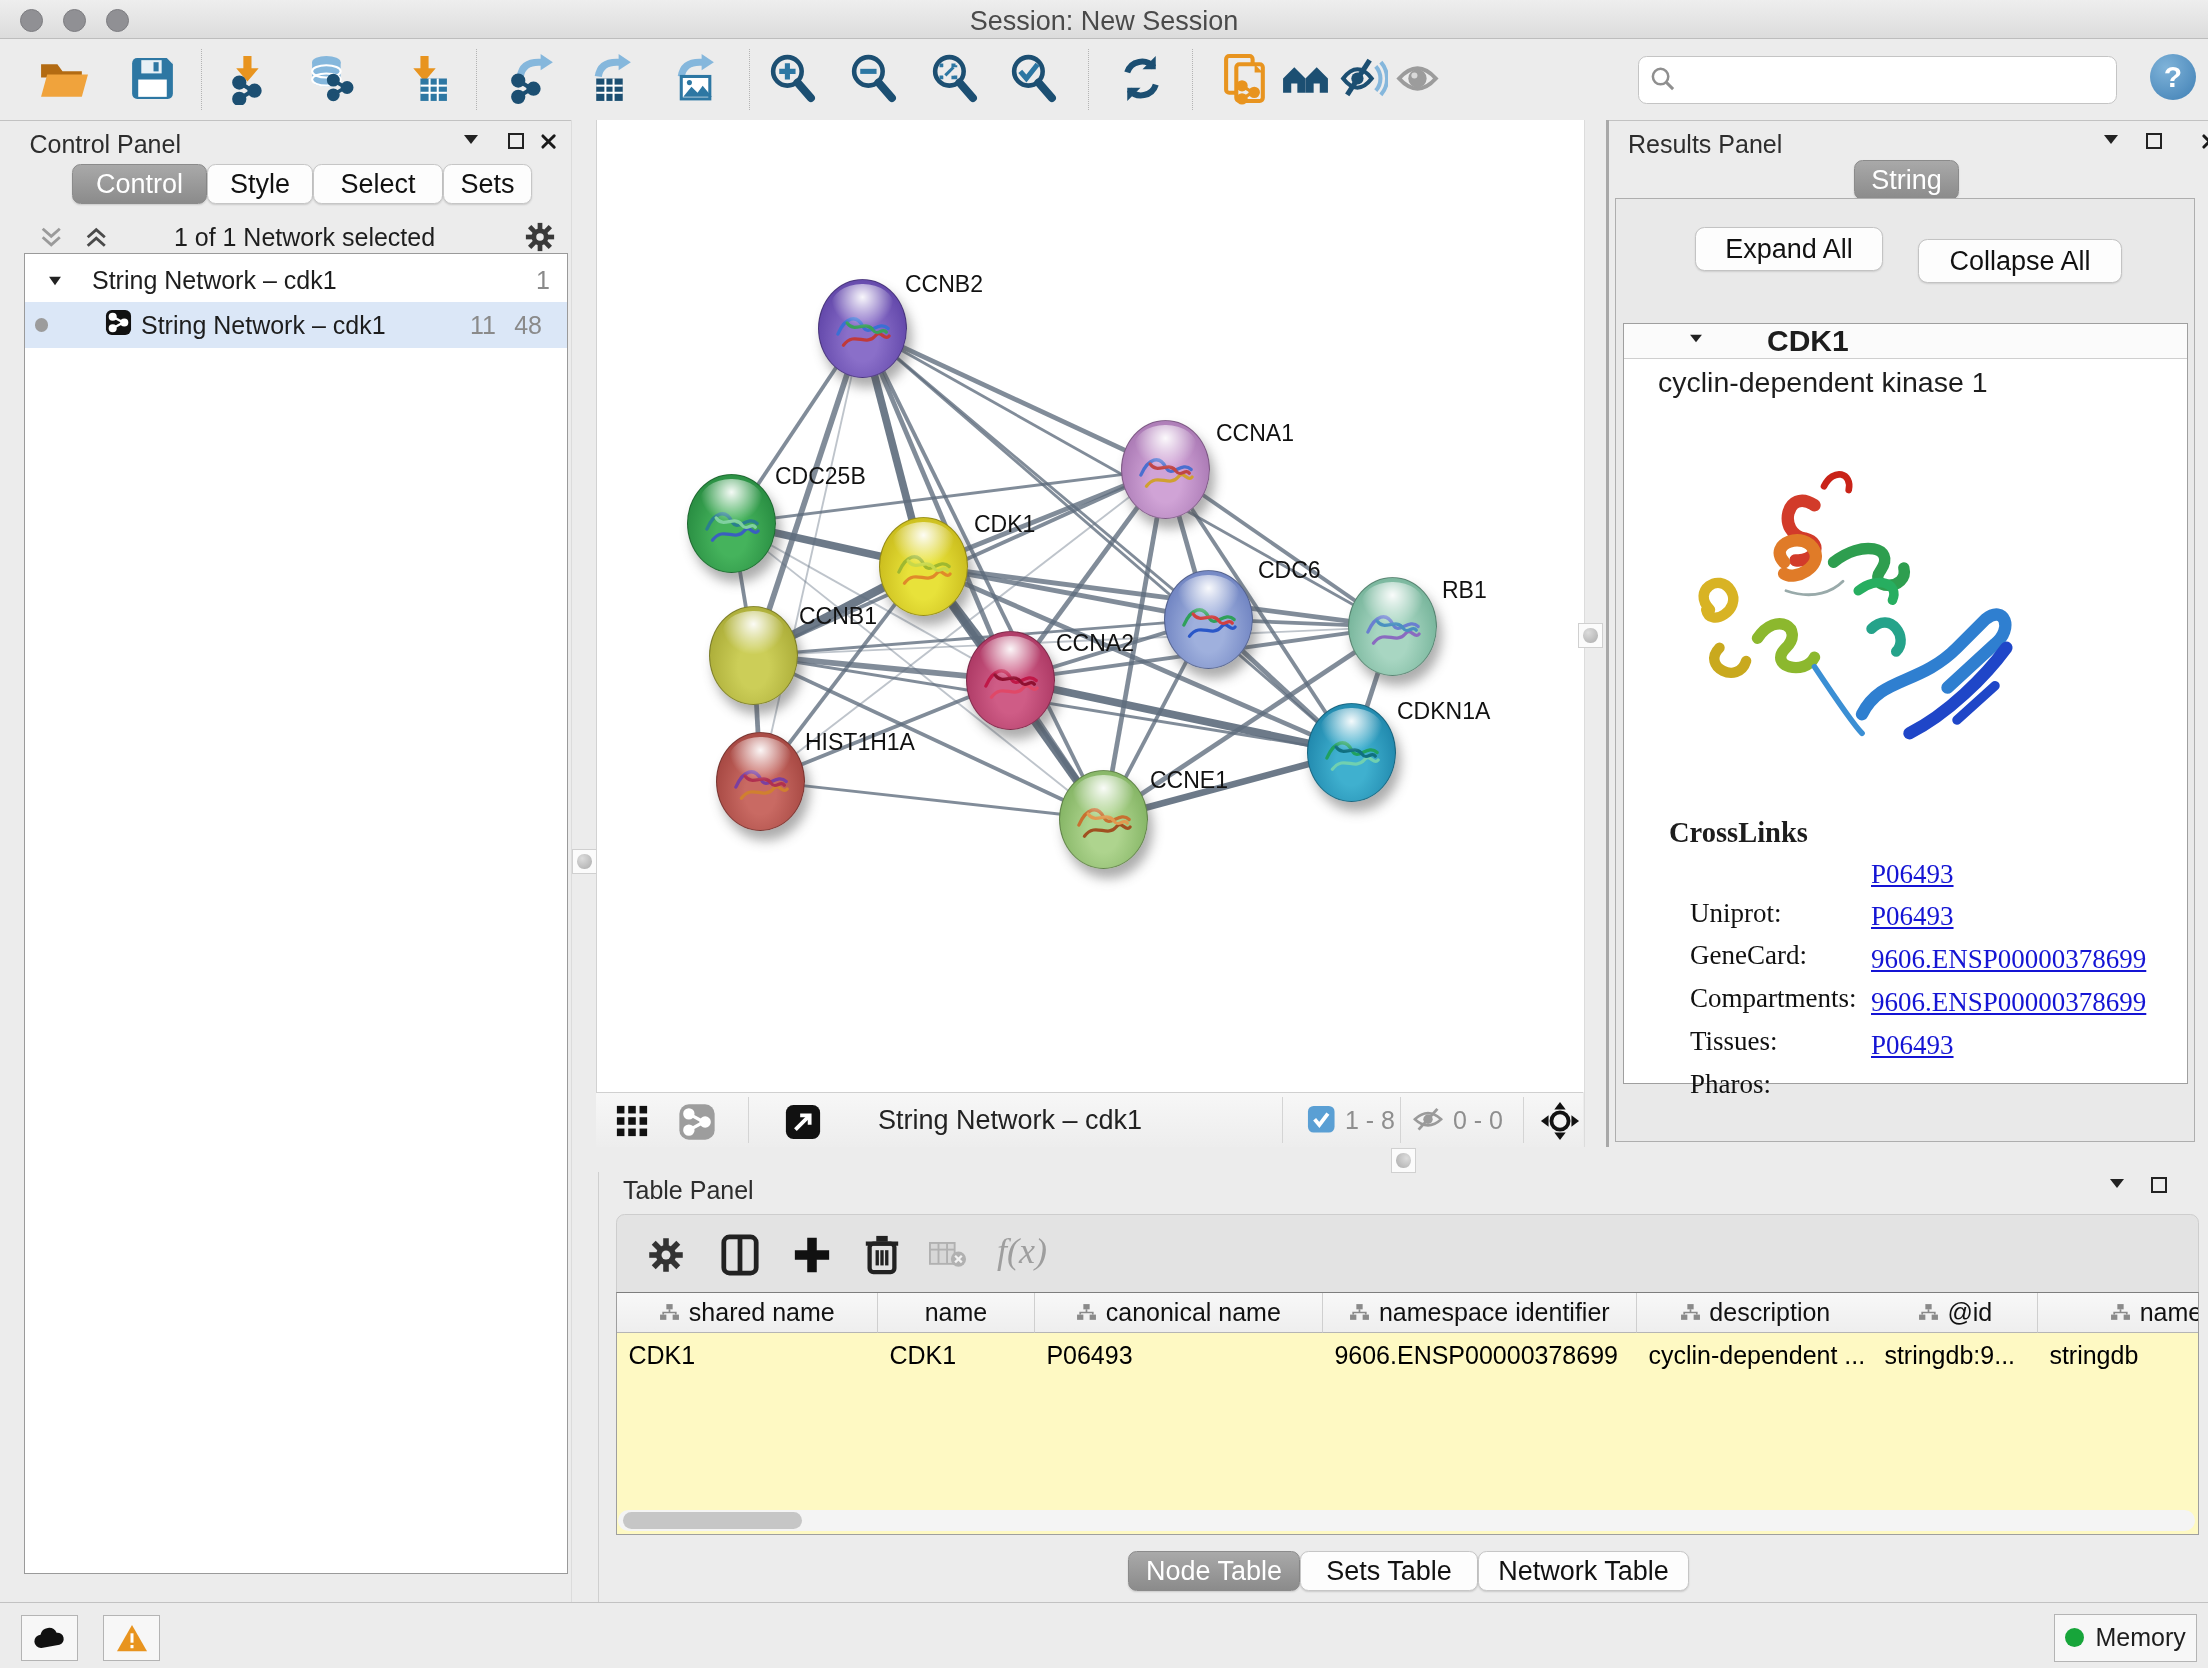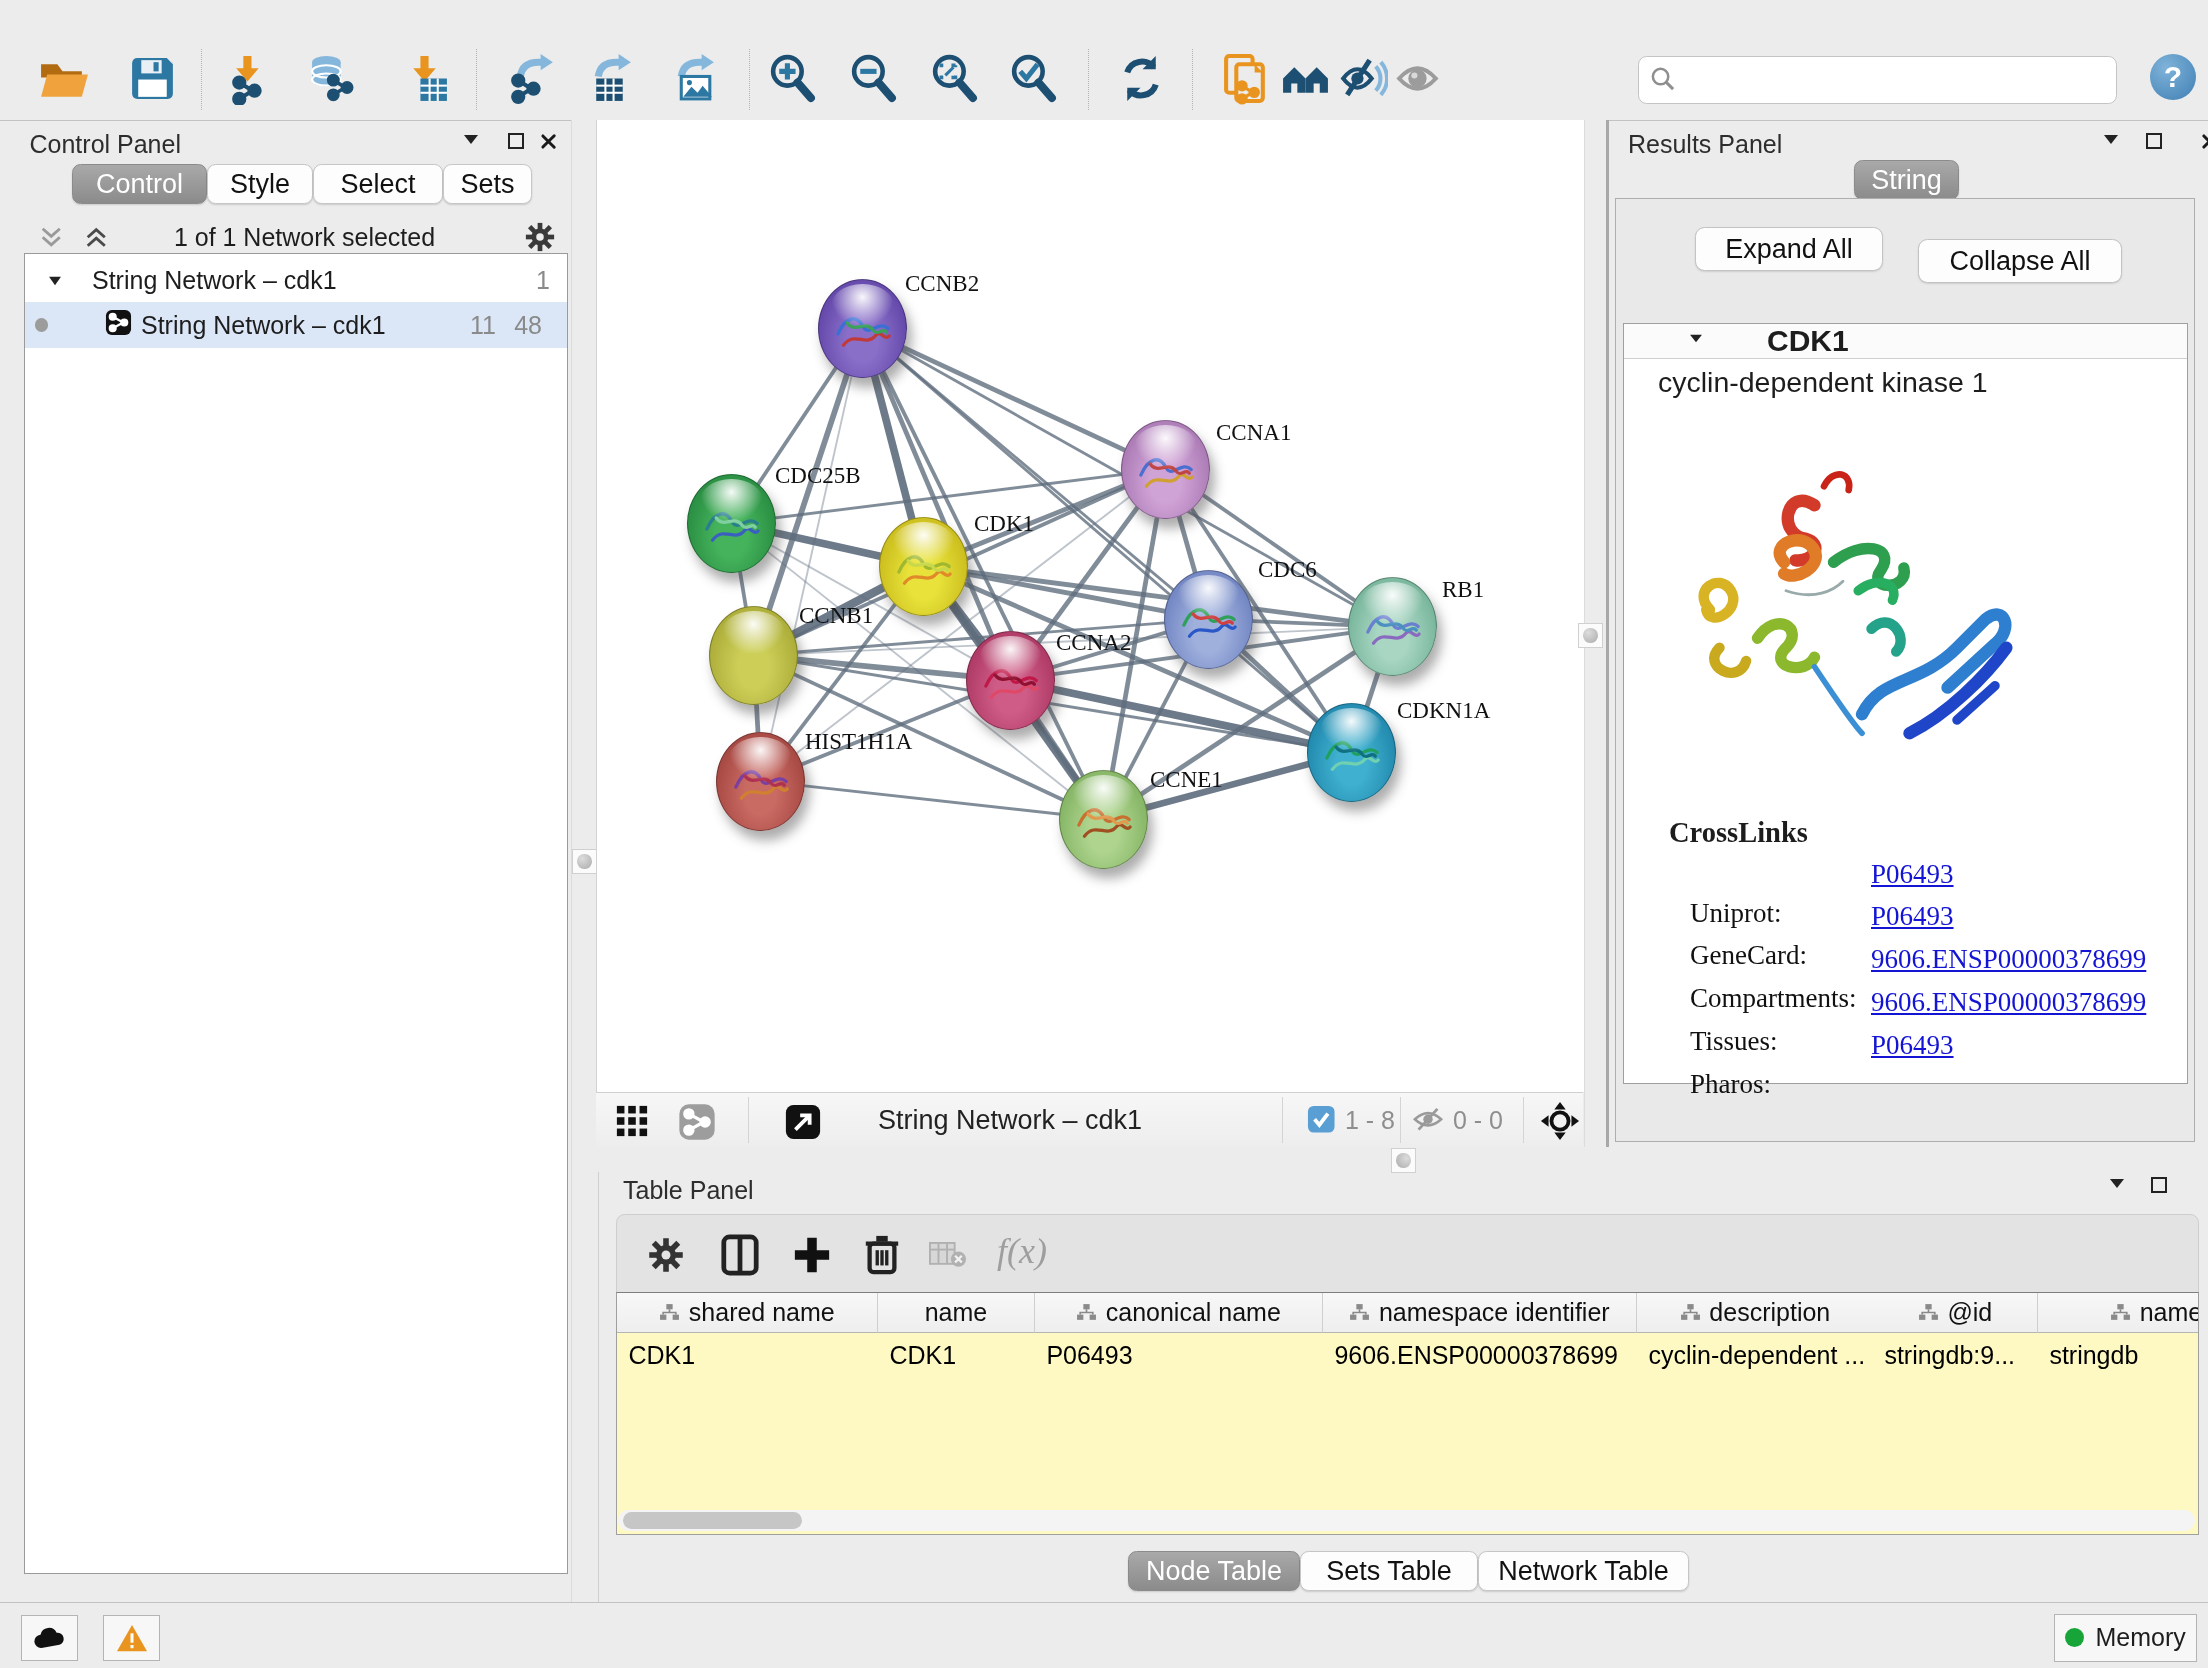--- a/index.html
+++ b/index.html
@@ -28,21 +28,21 @@
   .tab.active{background:linear-gradient(#a9a9a9,#8b8b8b);color:#fff;border-color:#8b8b8b;}
   
   #cp-list{left:24px;top:253px;width:544px;height:1321px;background:#fff;border:1px solid #9a9a9a;box-sizing:border-box;}
   .cp-row{position:absolute;left:0;width:542px;display:flex;align-items:center;font-size:25px;}
   .graynum{color:#8a8a8a;}
   
   #canvas{left:596px;top:120px;width:987px;height:972px;background:#fff;border-left:1px solid #d2d2d2;border-right:1px solid #d2d2d2;overflow:hidden;}
   .node{position:absolute;width:89px;height:99px;border-radius:50%;border:1px solid rgba(0,0,0,.28);box-sizing:border-box;box-shadow:4.8px 9.5px 11.4px rgba(70,70,70,.45);}
   .node::after{content:"";position:absolute;left:14%;top:4%;width:72%;height:46%;border-radius:50%;
      background:radial-gradient(ellipse at 50% 30%,rgba(255,255,255,.95),rgba(255,255,255,0) 70%);}
-  .nlabel{position:absolute;font-size:23px;color:#111;white-space:nowrap;font-family:Liberation Serif, serif;}
+  .nlabel{position:absolute;font-size:23px;color:#111;white-space:nowrap;font-family:Liberation Sans, sans-serif;}
   
   #netstrip{left:596px;top:1092px;width:987px;height:54px;background:linear-gradient(#f7f7f7,#ededed);border-top:1px solid #d0d0d0;border-bottom:1px solid #c9c9c9;}
   .stripsep{top:3.8px;width:0;height:46px;border-left:1px solid #d4d4d4;}
   .stripnum{font-size:25px;color:#8e8e8e;}
   
   #rp-outer{left:1615px;top:198px;width:580px;height:944px;background:#e9e9e9;border:1px solid #aeaeae;box-sizing:border-box;}
   .btn{display:flex;align-items:center;justify-content:center;background:#fdfdfd;border:1px solid #c3c3c3;border-radius:9.5px;font-size:27px;color:#111;box-shadow:0 1px 1.9px rgba(0,0,0,.12);}
   #rp-inner{left:1623px;top:323px;width:565px;height:761px;background:#fff;border:1px solid #9f9f9f;box-sizing:border-box;}
   .serif{font-family:"Liberation Serif","DejaVu Serif",serif;}
   .xlink{color:#1414d4;text-decoration:underline;font-size:27px;}
@@ -62,20 +62,26 @@
   #statusbar{left:0;top:1602px;width:2208px;height:67px;background:#ececec;border-top:1px solid #c2c2c2;}
   .sq-btn{width:55px;height:44px;background:#f7f7f7;border:1px solid #b4b4b4;display:flex;align-items:center;justify-content:center;}
   #memory-btn{display:flex;align-items:center;gap:11.4px;justify-content:center;width:141px;height:46px;background:#f7f7f7;border:1px solid #b4b4b4;font-size:25px;}
 </style>
 </head>
 <body>
 
 <div id="window">
 
   
+  <div id="titlebar" class="abs">
+    <div class="tl abs" style="left:20px"></div>
+    <div class="tl abs" style="left:63px"></div>
+    <div class="tl abs" style="left:106px"></div>
+    <div id="title-text" class="abs">Session: New Session</div>
+  </div>
 
   
   <div id="toolbar" class="abs">
     <div id="searchbox" class="abs">
       <span style="margin:0 9.5px">
         <svg width="27" height="27" viewBox="0 0 28 28">
             <circle cx="12" cy="12" r="8" fill="none" stroke="#8f8f8f" stroke-width="2.6"></circle>
             <line x1="18" y1="18" x2="25" y2="25" stroke="#8f8f8f" stroke-width="3"></line>
           </svg>
       </span>

